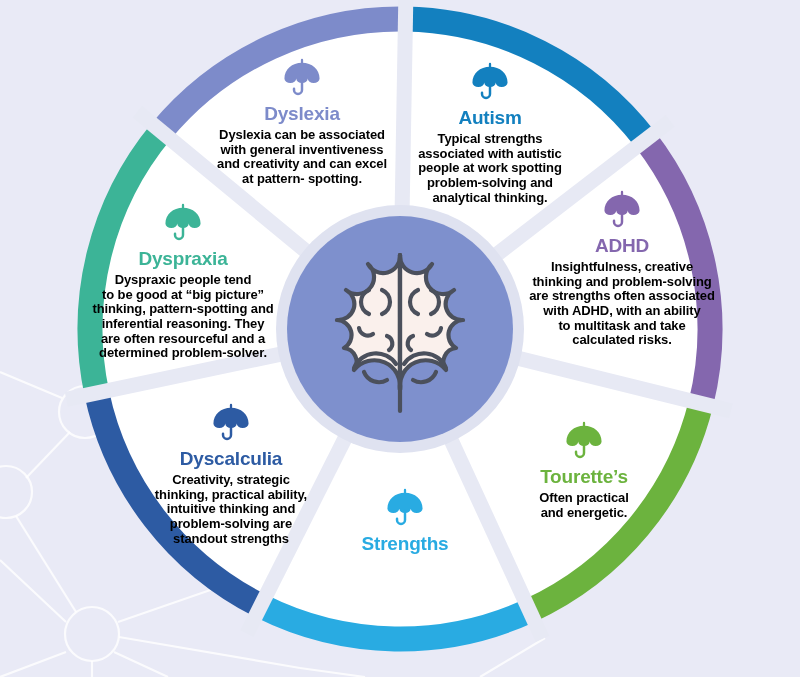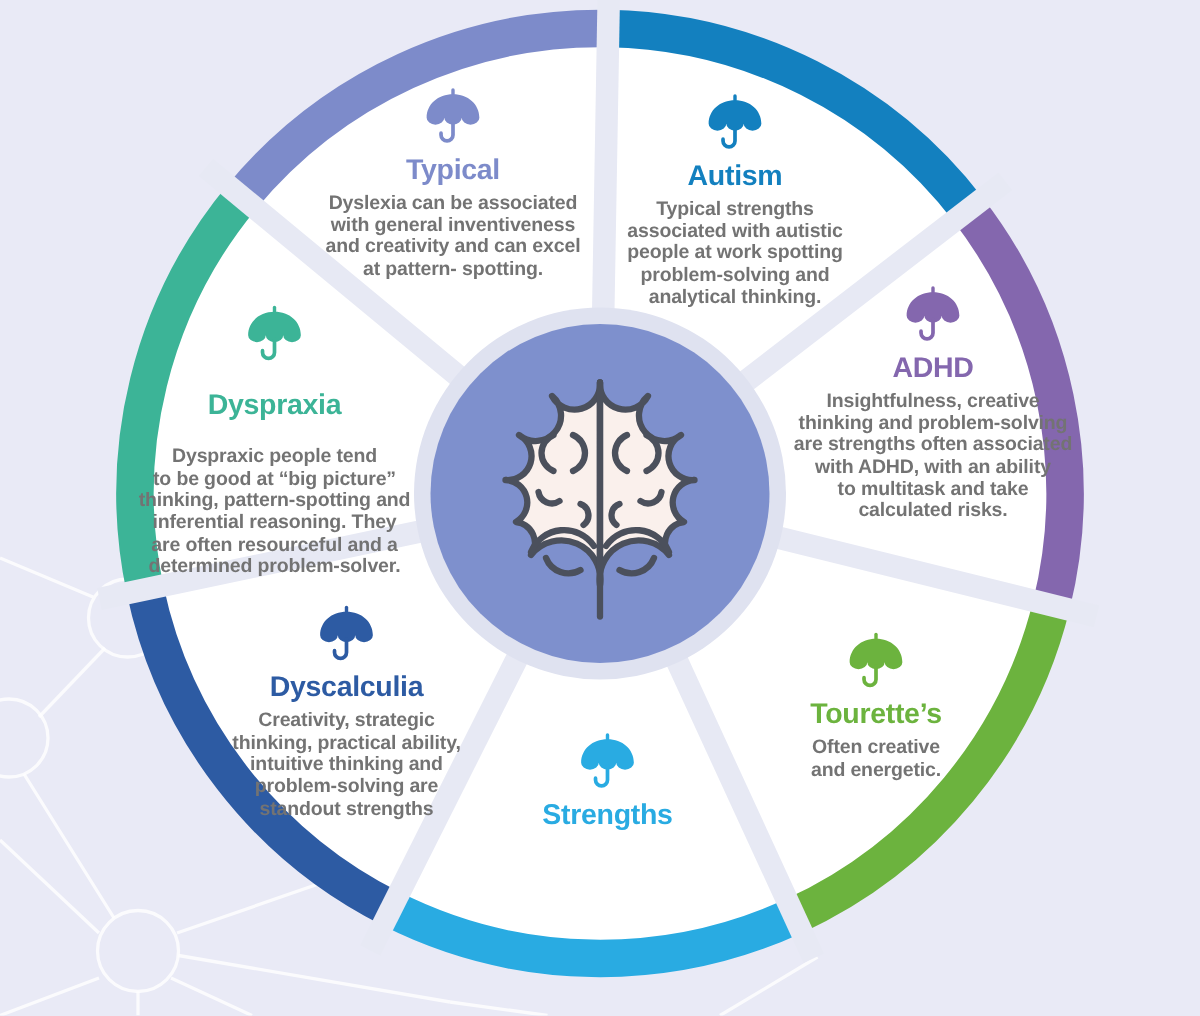--- a/index.html
+++ b/index.html
@@ -4,21 +4,21 @@
 <style>
   html,body{margin:0;padding:0;}
   body{width:800px;height:677px;overflow:hidden;position:relative;
        font-family:"Liberation Sans",sans-serif;background:#e9eaf6;}
   #stage{position:absolute;inset:0;width:800px;height:677px;}
   #wheel-svg{position:absolute;left:0;top:0;}
   .seg-block{position:absolute;display:flex;flex-direction:column;align-items:center;
              text-align:center;z-index:3;}
   .umbrella{width:38px;height:42px;flex:0 0 auto;}
   .seg-title{font-size:19px;font-weight:700;letter-spacing:-0.2px;margin-top:3px;}
-  .seg-desc{font-size:13px;line-height:1.13;font-weight:600;color:#737373;
+  .seg-desc{font-size:13px;line-height:1.13;font-weight:600;color:#000000;
             white-space:pre-line;letter-spacing:-0.1px;margin-top:3px;}
   #blk-autism{left:390px;top:62px;width:200px}
   #blk-adhd{left:507px;top:190px;width:230px}
   #blk-tourettes{left:499px;top:421px;width:170px}
   #blk-dysgraphia{left:299px;top:488px;width:212px}
   #blk-dyscalculia{left:126px;top:403px;width:210px}
   #blk-dyspraxia{left:63px;top:203px;width:240px}
   #blk-dyslexia{left:192px;top:58px;width:220px}
 </style>
 </head>
@@ -116,21 +116,21 @@
 calculated risks.</div>
   </div>
 
   <div class="seg-block" id="blk-tourettes" style="color: rgb(108, 179, 62);">
     <svg class="umbrella" viewBox="0 0 40 42">
       <path d="M20 1 L20 5" stroke="currentColor" stroke-width="2.4" stroke-linecap="round"></path>
       <path fill="currentColor" d="M20 4 C 9.5 4 1.5 11 1.5 20.5 A 6.2 4.8 0 0 0 13.9 20.5 A 6.1 4.8 0 0 0 26.1 20.5 A 6.2 4.8 0 0 0 38.5 20.5 C 38.5 11 30.5 4 20 4 Z"></path>
       <path fill="none" stroke="currentColor" stroke-width="2.6" stroke-linecap="round" d="M20 23 L20 32.5 A 4.2 4.2 0 0 1 11.6 32.5 L11.6 31.3"></path>
     </svg>
     <div class="seg-title">Tourette’s</div>
-    <div class="seg-desc">Often creative
+    <div class="seg-desc">Often practical
 and energetic.</div>
   </div>
 
   <div class="seg-block" id="blk-dysgraphia" style="color: rgb(41, 171, 226);">
     <svg class="umbrella" viewBox="0 0 40 42">
       <path d="M20 1 L20 5" stroke="currentColor" stroke-width="2.4" stroke-linecap="round"></path>
       <path fill="currentColor" d="M20 4 C 9.5 4 1.5 11 1.5 20.5 A 6.2 4.8 0 0 0 13.9 20.5 A 6.1 4.8 0 0 0 26.1 20.5 A 6.2 4.8 0 0 0 38.5 20.5 C 38.5 11 30.5 4 20 4 Z"></path>
       <path fill="none" stroke="currentColor" stroke-width="2.6" stroke-linecap="round" d="M20 23 L20 32.5 A 4.2 4.2 0 0 1 11.6 32.5 L11.6 31.3"></path>
     </svg>
     <div class="seg-title">Strengths</div>
@@ -143,41 +143,41 @@
       <path fill="none" stroke="currentColor" stroke-width="2.6" stroke-linecap="round" d="M20 23 L20 32.5 A 4.2 4.2 0 0 1 11.6 32.5 L11.6 31.3"></path>
     </svg>
     <div class="seg-title">Dyscalculia</div>
     <div class="seg-desc">Creativity, strategic
 thinking, practical ability,
 intuitive thinking and
 problem-solving are
 standout strengths</div>
   </div>
 
-  <div class="seg-block" id="blk-dyspraxia" style="color: rgb(60, 180, 151); gap: 12px;">
+  <div class="seg-block" id="blk-dyspraxia" style="color: rgb(60, 180, 151);">
     <svg class="umbrella" viewBox="0 0 40 42">
       <path d="M20 1 L20 5" stroke="currentColor" stroke-width="2.4" stroke-linecap="round"></path>
       <path fill="currentColor" d="M20 4 C 9.5 4 1.5 11 1.5 20.5 A 6.2 4.8 0 0 0 13.9 20.5 A 6.1 4.8 0 0 0 26.1 20.5 A 6.2 4.8 0 0 0 38.5 20.5 C 38.5 11 30.5 4 20 4 Z"></path>
       <path fill="none" stroke="currentColor" stroke-width="2.6" stroke-linecap="round" d="M20 23 L20 32.5 A 4.2 4.2 0 0 1 11.6 32.5 L11.6 31.3"></path>
     </svg>
     <div class="seg-title">Dyspraxia</div>
     <div class="seg-desc">Dyspraxic people tend
 to be good at “big picture”
 thinking, pattern-spotting and
 inferential reasoning. They
 are often resourceful and a
 determined problem-solver.</div>
   </div>
 
   <div class="seg-block" id="blk-dyslexia" style="color: rgb(125, 139, 202);">
     <svg class="umbrella" viewBox="0 0 40 42">
       <path d="M20 1 L20 5" stroke="currentColor" stroke-width="2.4" stroke-linecap="round"></path>
       <path fill="currentColor" d="M20 4 C 9.5 4 1.5 11 1.5 20.5 A 6.2 4.8 0 0 0 13.9 20.5 A 6.1 4.8 0 0 0 26.1 20.5 A 6.2 4.8 0 0 0 38.5 20.5 C 38.5 11 30.5 4 20 4 Z"></path>
       <path fill="none" stroke="currentColor" stroke-width="2.6" stroke-linecap="round" d="M20 23 L20 32.5 A 4.2 4.2 0 0 1 11.6 32.5 L11.6 31.3"></path>
     </svg>
-    <div class="seg-title">Typical</div>
+    <div class="seg-title">Dyslexia</div>
     <div class="seg-desc">Dyslexia can be associated
 with general inventiveness
 and creativity and can excel
 at pattern- spotting.</div>
   </div>
 
 </div>
 
 </body></html>

